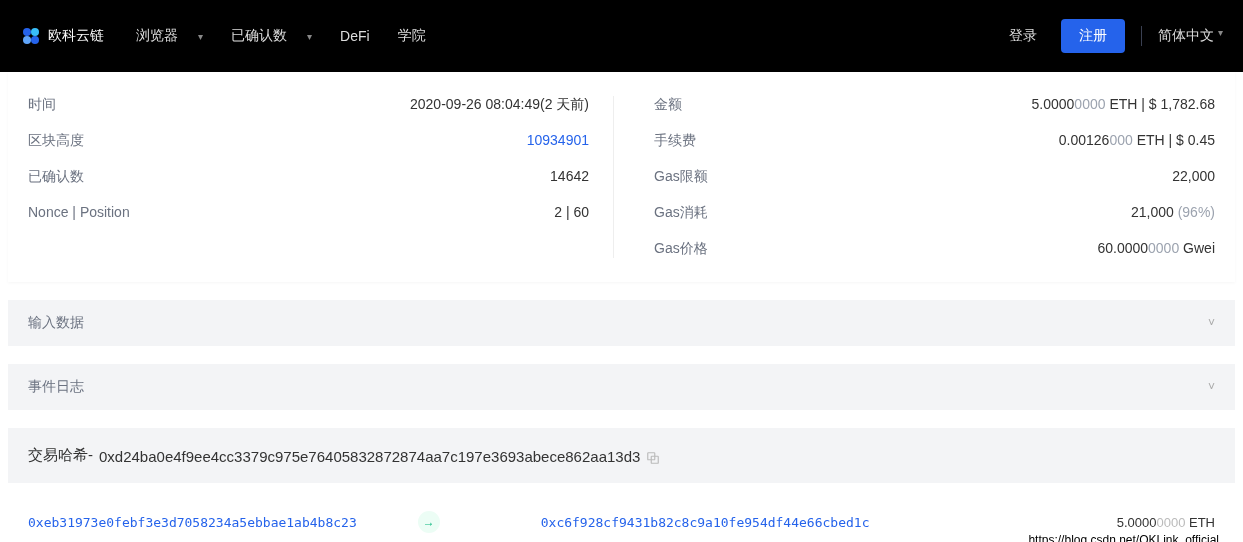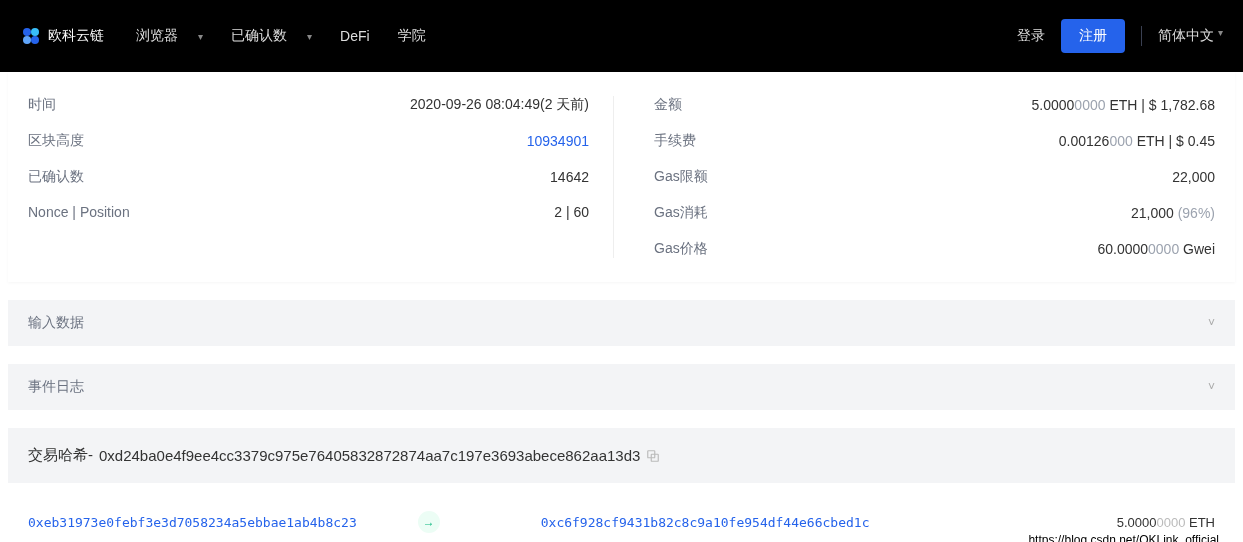--- a/index.html
+++ b/index.html
@@ -4,45 +4,45 @@
   <style>
     * { margin: 0; padding: 0; box-sizing: border-box; }
     body { font-family: -apple-system, BlinkMacSystemFont, "Segoe UI", "PingFang SC", "Microsoft YaHei", sans-serif; font-size: 14px; color: #333; background: #fff; width: 1243px; }
     .navbar { background: #000000; height: 72px; display: flex; align-items: center; padding: 0 20px; color: #fff; }
     .logo { display: flex; align-items: center; gap: 6px; margin-right: 32px; font-weight: 500; }
     .logo-icon { display: inline-flex; }
     .nav-items { display: flex; gap: 28px; flex: 1; }
     .nav-item { color: #ddd; cursor: pointer; display: flex; align-items: center; gap: 20px; font-size: 14px; }
     .nav-right { display: flex; align-items: center; gap: 16px; }
     .login-link { color: #ddd; cursor: pointer; }
-    .register-btn { background: #2563eb; color: #fff; padding: 8px 18px; border-radius: 4px; cursor: pointer; }
+    .register-btn { background: #2563eb; color: #fff; padding: 8px 18px; border-radius: 4px; cursor: pointer; margin-left: 8px; }
     .divider-v { width: 1px; height: 20px; background: #3a4052; }
     .lang-sel { color: #ddd; cursor: pointer; display: flex; align-items: flex-start; gap: 4px; }
     .chevron { font-size: 10px; color: #888; }
 
     .card { background: #fff; margin: 0 8px 18px 8px; box-shadow: 0 1px 3px rgba(0,0,0,0.04); }
     .details-grid { display: flex; padding: 24px 20px; gap: 40px; }
     .col { flex: 1; }
     .col.left { border-right: 1px solid #eee; padding-right: 24px; }
     .col.right { padding-left: 0; }
-    .row { display: flex; justify-content: space-between; align-items: center; margin-bottom: 18px; font-size: 14px; gap: 48px; }
+    .row { display: flex; justify-content: space-between; align-items: flex-start; margin-bottom: 18px; font-size: 14px; gap: 48px; }
     .row:last-child { margin-bottom: 0; }
     .row .label { color: #6b7280; }
     .row .value { color: #333; text-align: right; }
     .row .value.link { color: #2563eb; cursor: pointer; }
     .status-val { display: flex; align-items: center; gap: 6px; }
     .success-icon { display: inline-flex; width: 18px; height: 18px; background: #10b981; border-radius: 50%; align-items: center; justify-content: center; color: #fff; font-size: 11px; }
     .muted { color: #9ca3af; }
 
     .accordion { margin: 0 8px 18px 8px; }
     .acc-header { background: #f3f4f6; padding: 14px 20px; display: flex; justify-content: space-between; align-items: center; color: #6b7280; cursor: pointer; }
     .acc-chevron { color: #aaa; font-size: 12px; }
 
     .tx-section { margin: 0 8px; }
-    .tx-header { background: #f3f4f6; padding: 18px 20px; display: flex; align-items: center; gap: 6px; color: #333; font-size: 15px; }
+    .tx-header { background: #f3f4f6; padding: 18px 20px; display: flex; align-items: flex-end; gap: 6px; color: #333; font-size: 15px; }
     .copy-icon { color: #bbb; cursor: pointer; display: inline-flex; }
     .tx-row { display: flex; align-items: center; padding: 28px 20px 22px 20px; border-bottom: 4px solid #3b82f6; gap: 12px; }
     .addr { color: #2563eb; font-family: ui-monospace, monospace; font-size: 13px; cursor: pointer; }
     .addr.from { flex: 0 0 auto; }
     .arrow-cell { display: flex; align-items: center; justify-content: center; width: 120px; }
     .arrow-icon { width: 22px; height: 22px; border-radius: 50%; background: #ecfdf5; display: inline-flex; align-items: center; justify-content: center; color: #10b981; font-size: 12px; }
     .addr.to { flex: 0 0 auto; margin-left: 40px; }
     .amount-cell { flex: 1; text-align: right; font-size: 13px; }
     .amount-cell .sig { color: #333; }
     .amount-cell .zeros { color: #bbb; }

